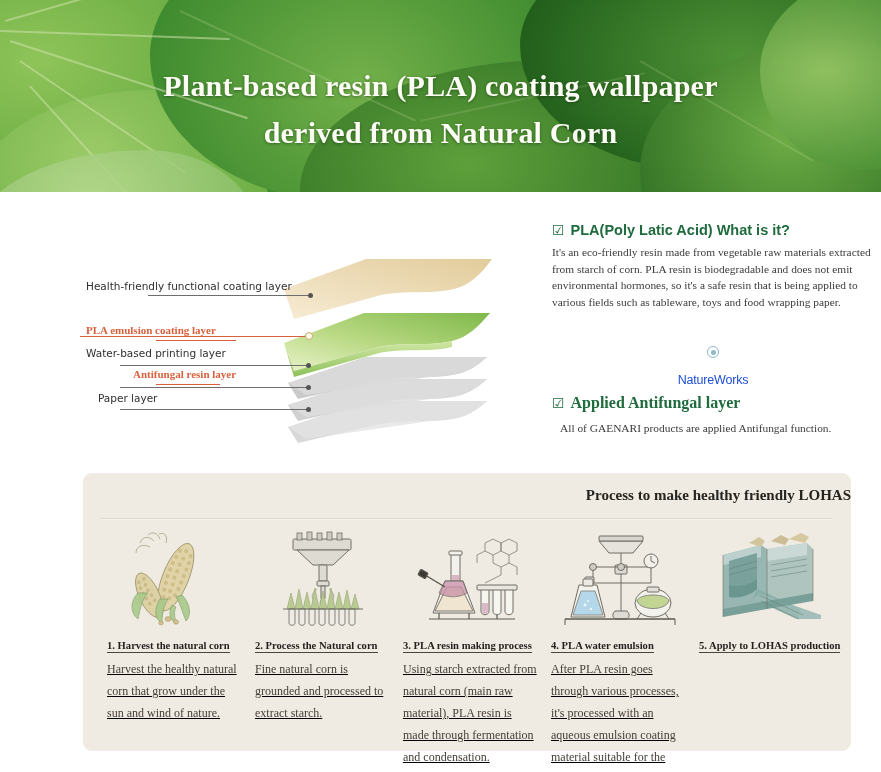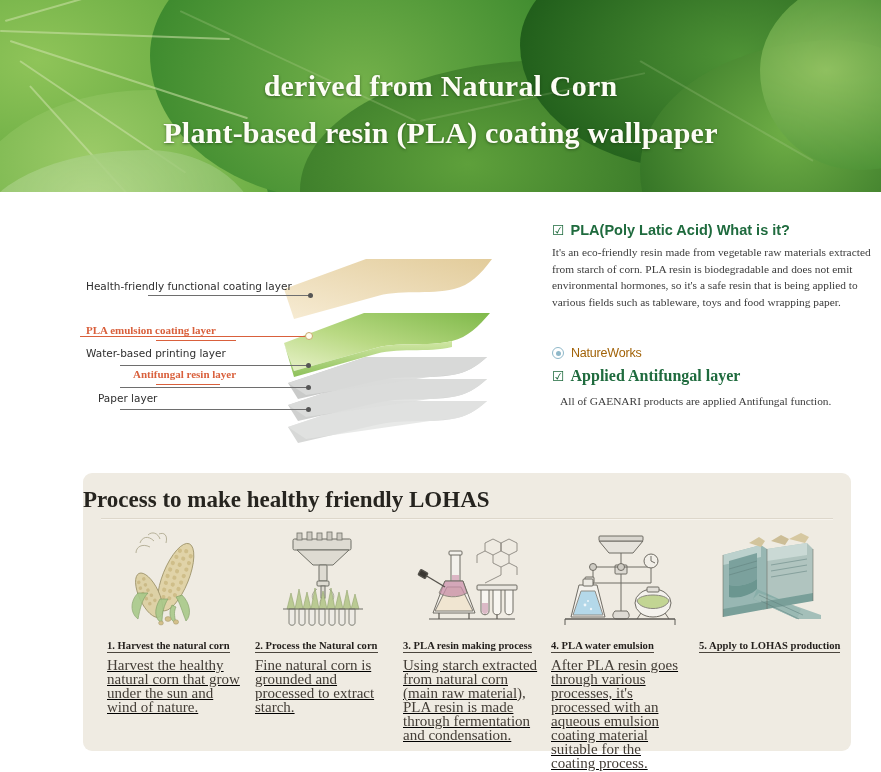--- a/index.html
+++ b/index.html
@@ -86,47 +86,48 @@
   }
   .h-check.serif { font-family: "Liberation Serif", serif; font-size: 16px; }
   .body-txt {
     font-family: "Liberation Serif", serif;
     font-size: 11.4px;
     line-height: 16.6px;
     color: #3b3b3b;
     margin: 0;
   }
   .nw-logo {
-    display: flex; align-items: center; gap: 7px;
-    color: #a16207; font-size: 12.5px;
+    display: flex; align-items: center; gap: 15px;
+    color: #1d4ed8; font-size: 12.5px;
     font-family: "Liberation Sans", sans-serif;
     letter-spacing: -0.2px;
+    flex-direction: column;
   }
   .nw-mark {
     width: 12px; height: 12px; border-radius: 50%;
     border: 1.4px solid #8fb8c9; position: relative; flex: none;
   }
   .nw-mark:before {
     content: ""; position: absolute; left: 2.5px; top: 2.5px;
     width: 5px; height: 5px; border-radius: 50%; background: #8fb8c9;
   }
 
   
   .panel {
     position: absolute; left: 83px; top: 473px;
     width: 768px; height: 278px;
     background: #efebe2;
     border-radius: 9px;
   }
   .panel-title {
     position: absolute; left: 0; top: 14px; width: 768px;
-    text-align: left;
+    text-align: right;
     font-family: "Liberation Serif", serif;
     font-weight: bold;
-    font-size: 23px;
+    font-size: 15px;
     color: #26241f;
   }
   .panel-rule {
     position: absolute; left: 18px; top: 45px; width: 732px; height: 1px;
     background: #ddd7cb;
     box-shadow: 0 1px 0 #f7f4ee;
   }
   .steps { position: absolute; left: 18px; top: 56px; width: 740px; display: flex; }
   .step { width: 148px; padding: 0 6px; text-decoration: underline; }
   .step-art {
@@ -140,22 +141,22 @@
     font-size: 10.6px;
     color: #231f1c;
     border-bottom: 1px solid #4a443c;
     display: inline-block;
     padding-bottom: 1px;
     margin-bottom: 5px;
     white-space: nowrap;
   }
   .step-body {
     font-family: "Liberation Serif", serif;
-    font-size: 15px;
-    line-height: 14px;
+    font-size: 12px;
+    line-height: 22px;
     color: #433d36;
   }
 </style>
 </head>
 <body>
 
 <div class="hero">
   <div class="hero-photo">
     <div class="leaf" style="left:-70px;top:-60px;width:360px;height:300px;background:radial-gradient(ellipse at 30% 40%, #8fc459, #5aa239 70%);"></div>
     <div class="leaf" style="left:-30px;top:90px;width:300px;height:230px;background:radial-gradient(ellipse at 40% 30%, #9ccb68, #6aad43 75%);"></div>
@@ -168,22 +169,22 @@
     <div class="vein" style="left:20px;top:60px;width:200px;height:1.5px;transform:rotate(34deg);"></div>
     <div class="vein" style="left:30px;top:85px;width:170px;height:1.5px;transform:rotate(48deg);"></div>
     <div class="vein" style="left:0px;top:30px;width:230px;height:1.5px;transform:rotate(2deg);"></div>
     <div class="vein" style="left:5px;top:20px;width:210px;height:1.5px;transform:rotate(-16deg);"></div>
     <div class="vein" style="left:180px;top:10px;width:260px;height:2px;transform:rotate(25deg);opacity:.4;"></div>
     <div class="vein" style="left:420px;top:120px;width:230px;height:1.5px;transform:rotate(-12deg);opacity:.3;"></div>
     <div class="vein" style="left:640px;top:60px;width:200px;height:1.5px;transform:rotate(30deg);opacity:.35;"></div>
     <div class="leaf" style="left:-20px;top:150px;width:280px;height:160px;background:radial-gradient(ellipse at 40% 30%, rgba(180,215,140,.9), rgba(120,180,90,.75));"></div>
   </div>
   <div class="hero-title">
+    <div>Plant-based resin (PLA) coating wallpaper</div>
     <div>derived from Natural Corn</div>
-    <div>Plant-based resin (PLA) coating wallpaper</div>
   </div>
 </div>
 
 <div class="mid">
 
   <div class="diagram">
 
     <div class="sheet" style="left:20px;top:152px;">
       <svg width="215" height="46" viewBox="0 0 215 46">
         <path d="M8 28 L86 2 L207 2 C196 12 186 18 172 20 C150 24 120 20 96 26 L18 44 Z" fill="#d7d8d7"></path>

